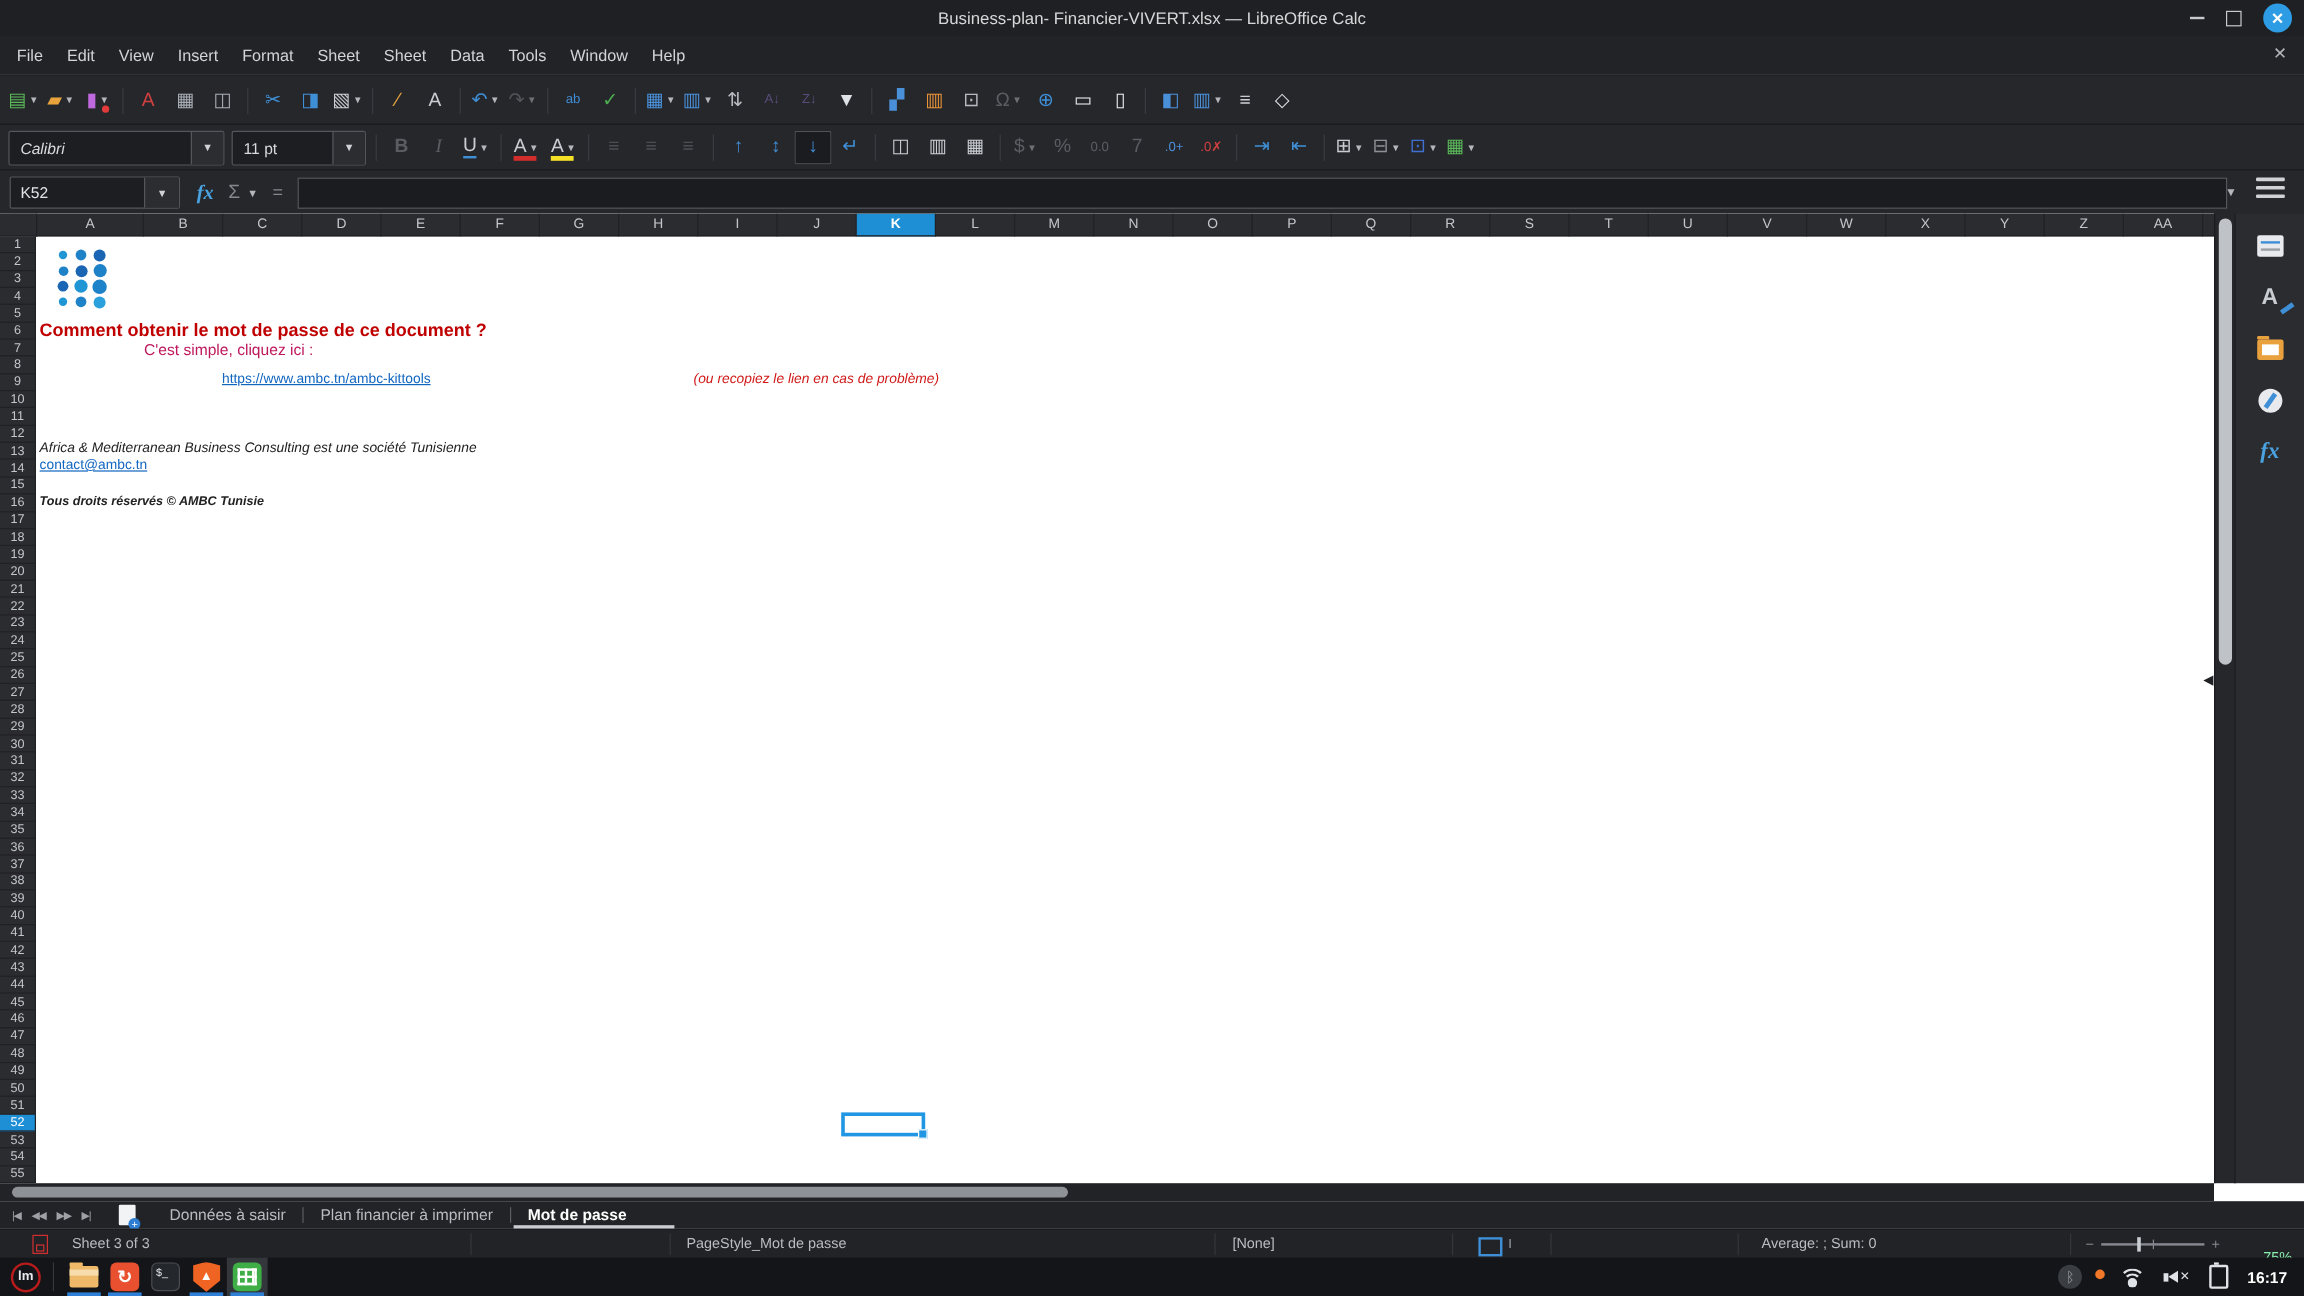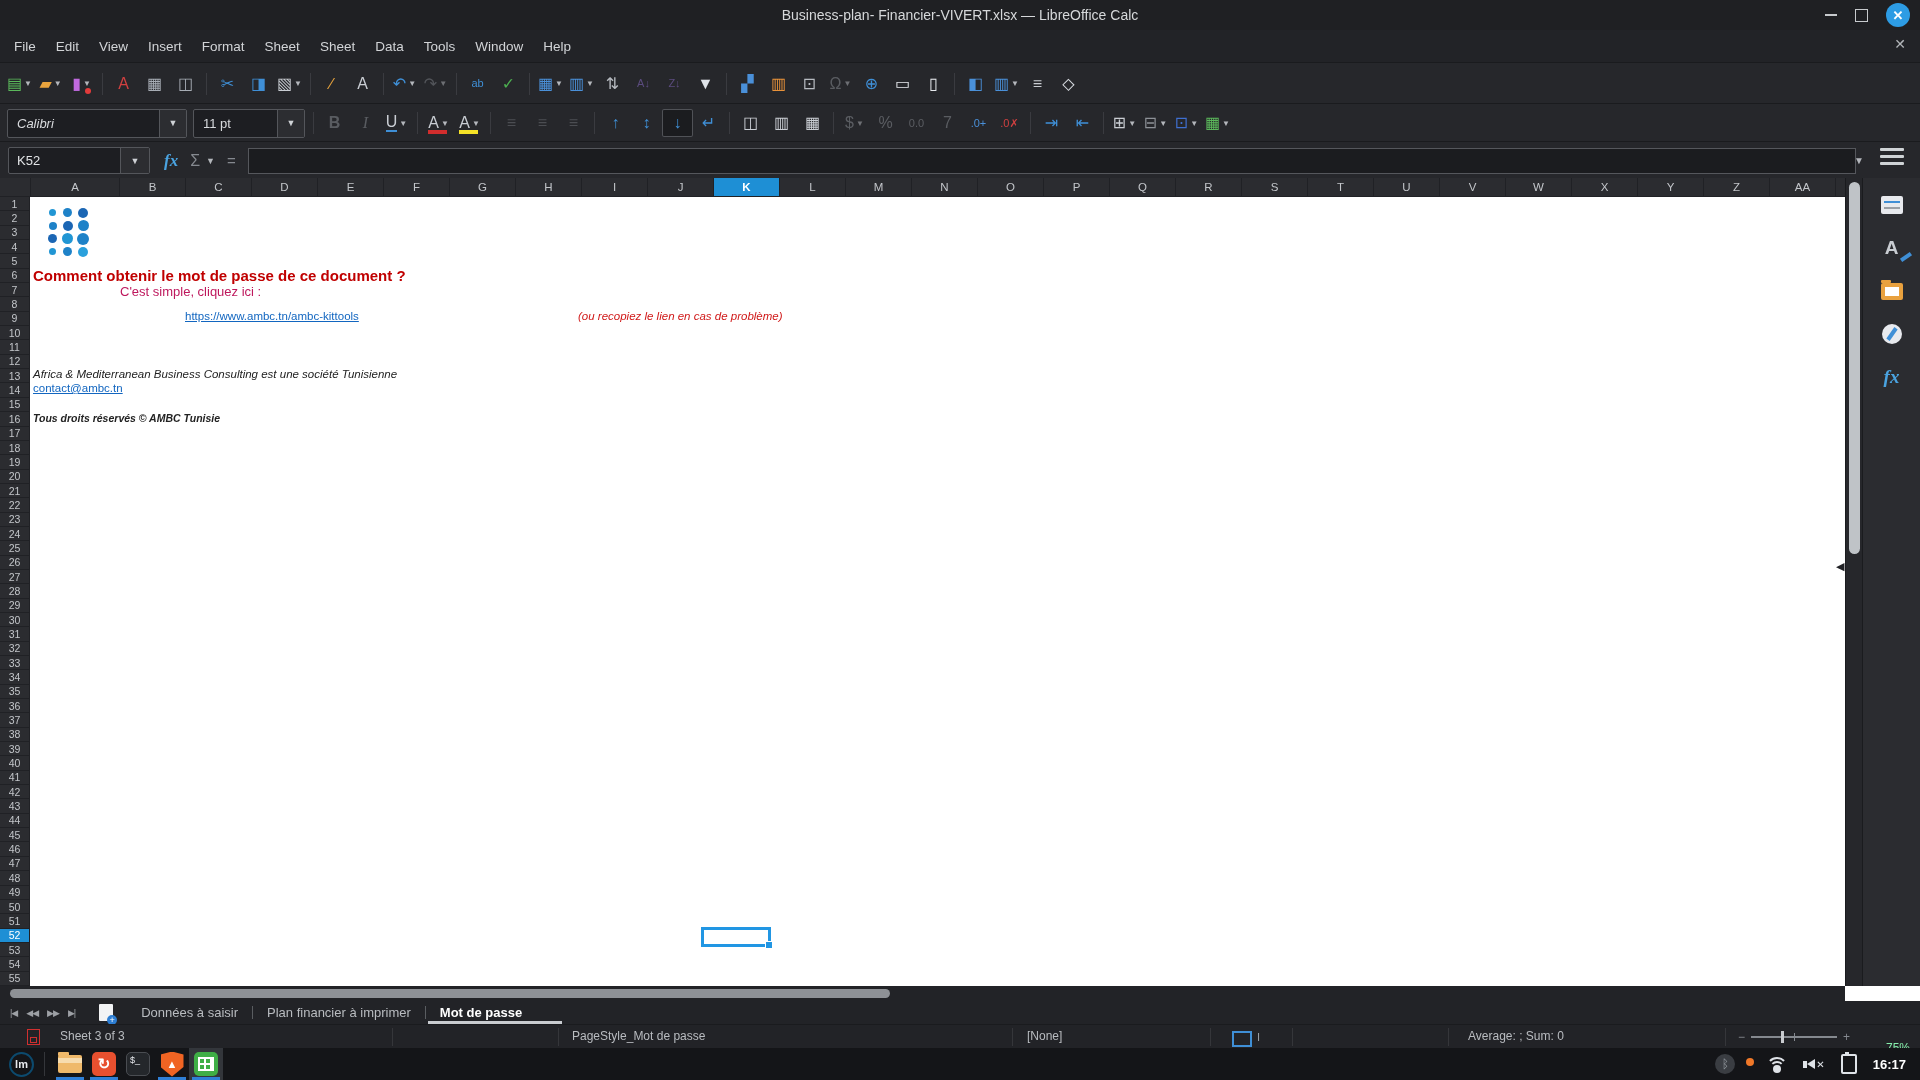--- a/index.html
+++ b/index.html
@@ -150,21 +150,21 @@
   .selmode{position:absolute;left:1232px;top:6px;width:16px;height:12px;border:2px solid #3f8fd6;}
   .selmode::after{content:"I";position:absolute;right:-10px;top:-2px;color:#9aa0a6;font-size:11px;}
   .zoomctl{position:absolute;left:1738px;top:0;height:24px;display:flex;align-items:center;gap:6px;color:#85898f;}
   .ztrack{width:86px;height:2px;background:#85898f;position:relative;}
   .ztick{position:absolute;left:50%;top:-3px;width:1px;height:8px;background:#85898f;}
   .zthumb{position:absolute;left:30px;top:-5px;width:3px;height:12px;background:#c9ccd0;}
   .zpct{position:absolute;right:10px;top:16px;color:#86efac;}
 
   
   .taskbar{position:absolute;top:1048px;left:0;right:0;height:32px;background:#141518;display:flex;align-items:center;}
-  .mint{width:25px;height:25px;border-radius:50%;border:2px solid #0c4a6e;margin-left:9px;display:flex;
+  .mint{width:25px;height:25px;border-radius:50%;border:2px solid #b91c1c;margin-left:9px;display:flex;
         align-items:center;justify-content:center;color:#e8eaee;font-size:11px;font-weight:bold;box-sizing:border-box;}
   .tk-sep{width:1px;height:24px;background:#34363a;margin:0 8px 0 10px;}
   .app{width:34px;height:32px;display:flex;align-items:center;justify-content:center;position:relative;}
   .app.running::after{content:"";position:absolute;left:3px;right:3px;bottom:0;height:3px;background:#2f7fd6;}
   .app.focused{background:#33363b;}
   .ic-folder{width:24px;height:18px;background:#efb96a;border-radius:2px;position:relative;}
   .ic-folder::before{content:"";position:absolute;left:0;top:-3px;width:11px;height:4px;background:#efb96a;border-radius:1px;}
   .ic-folder::after{content:"";position:absolute;left:0;top:3px;right:0;height:5px;background:#f7dcae;}
   .ic-update{width:24px;height:24px;border-radius:5px;background:#e8502f;color:#fff;display:flex;
              align-items:center;justify-content:center;font-size:15px;font-weight:bold;}

